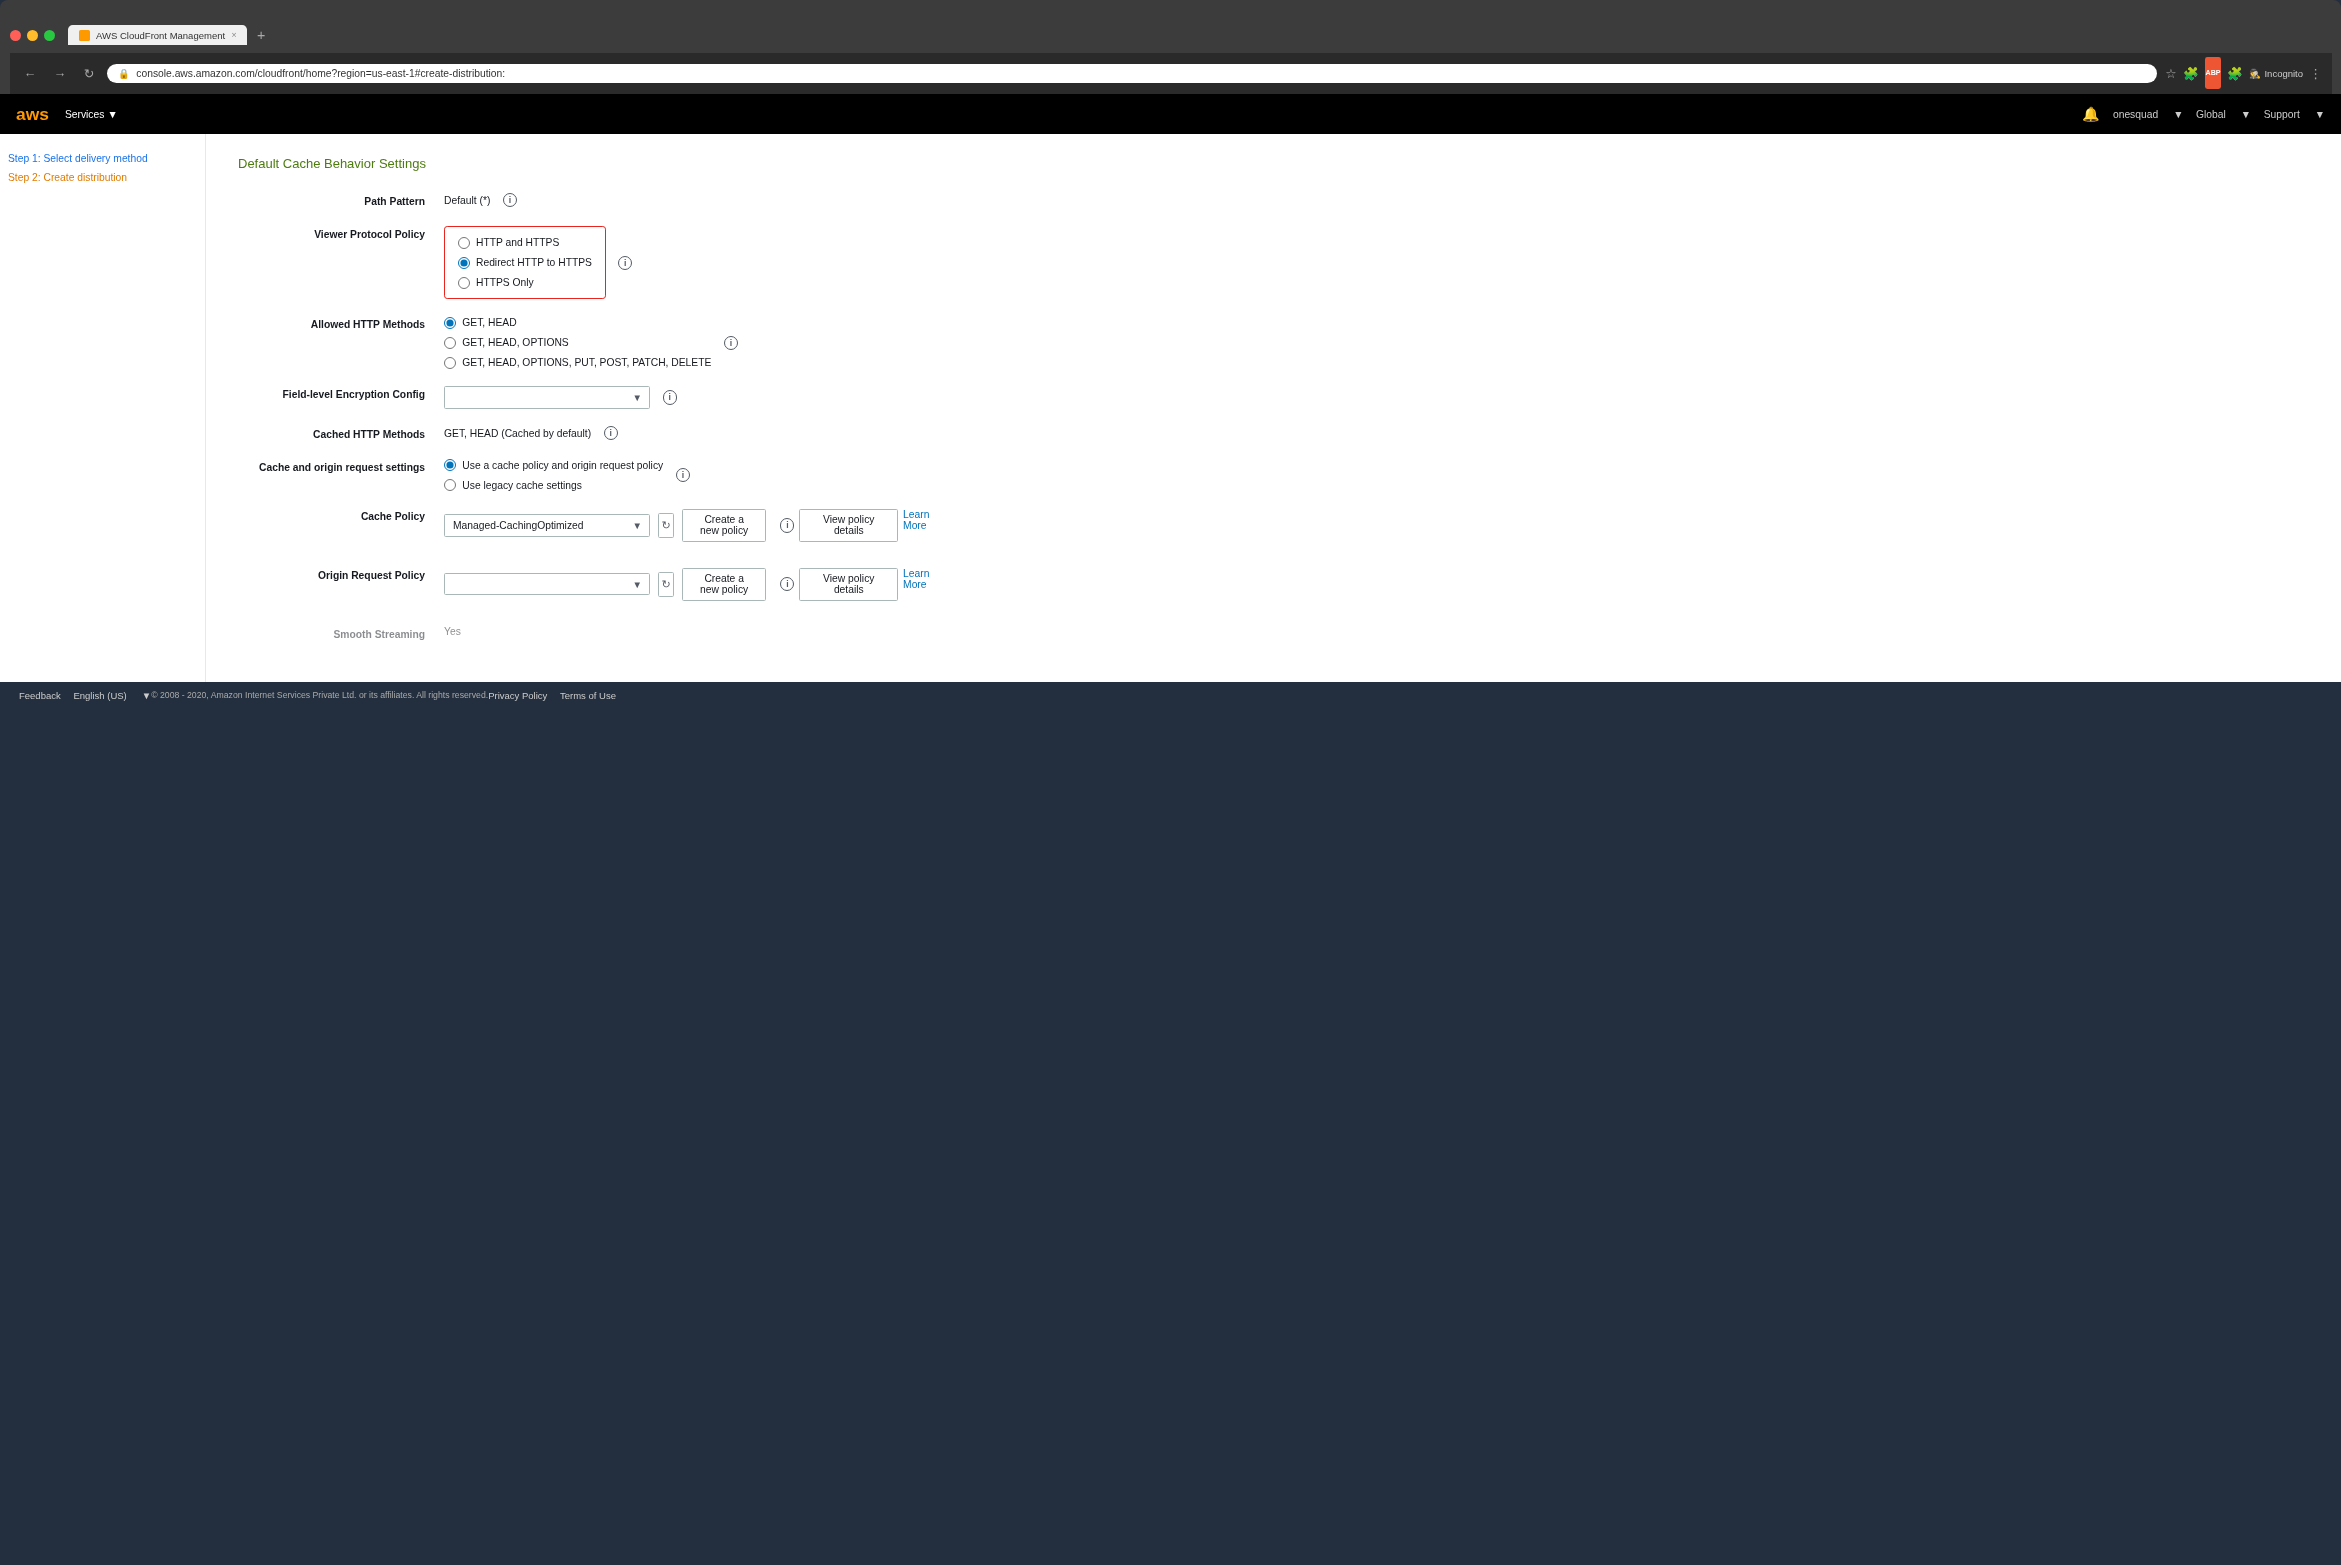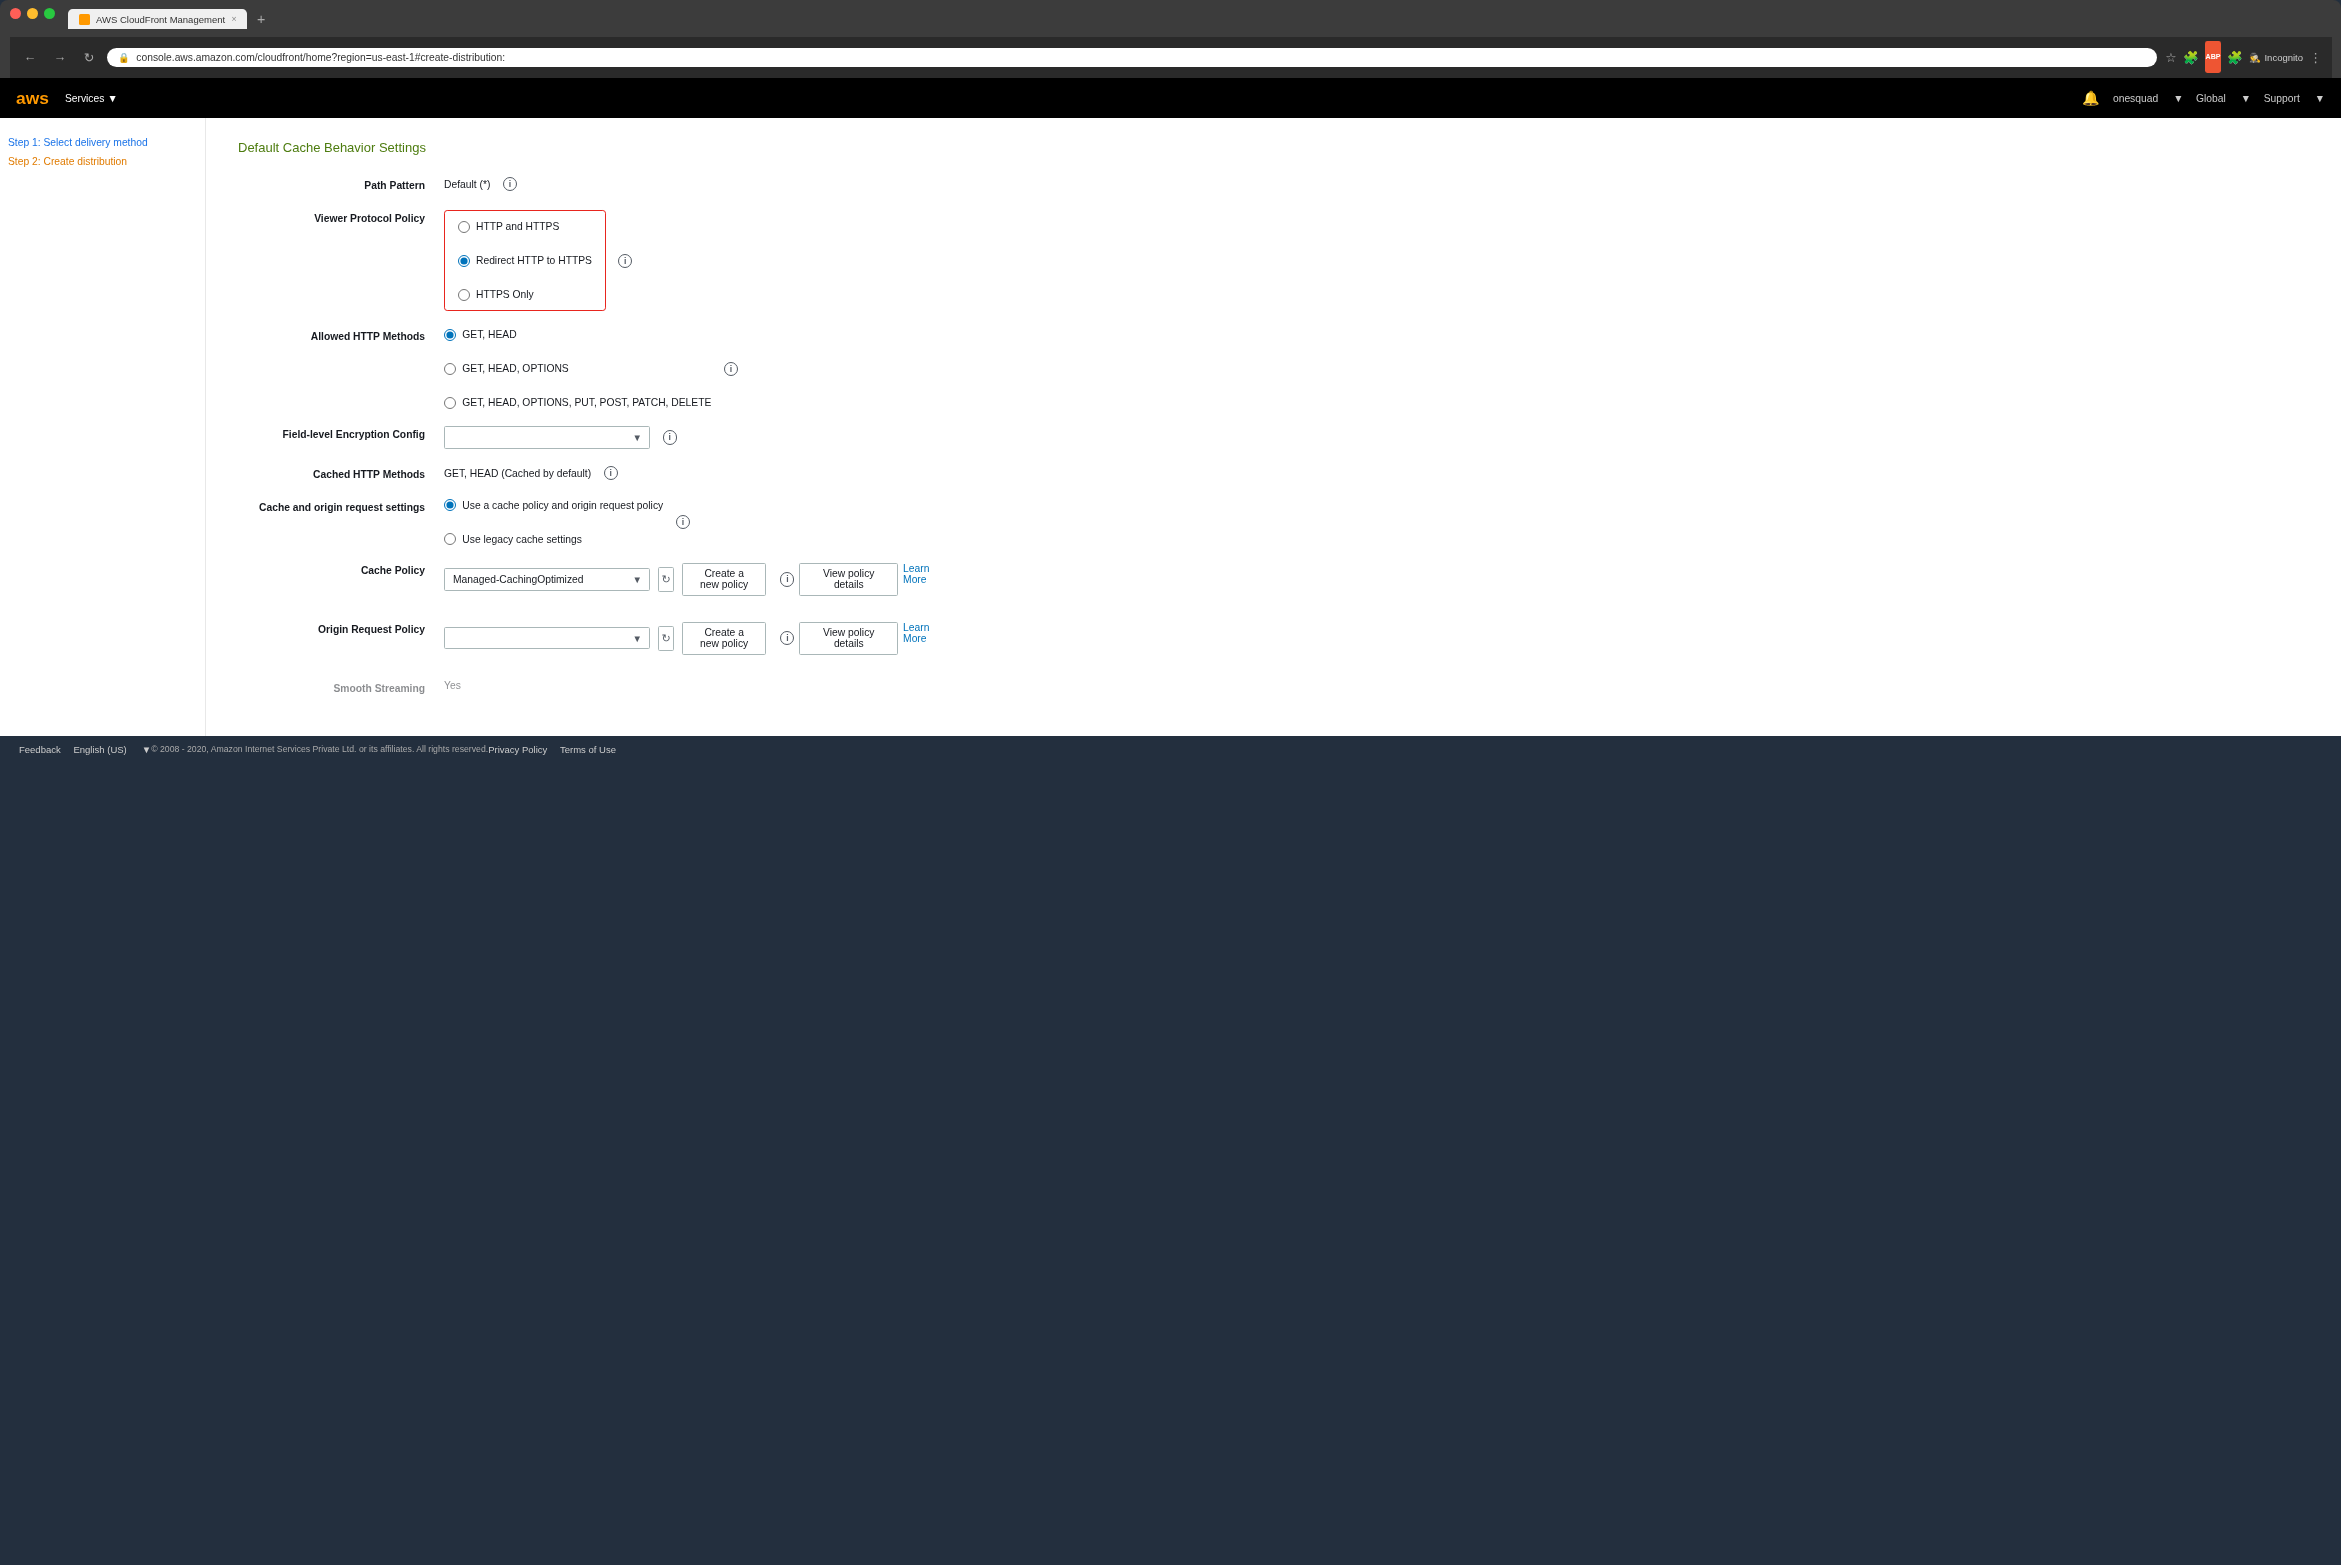--- a/index.html
+++ b/index.html
@@ -1,20 +1,20 @@
 <!DOCTYPE html>
 <html style="font-size:12.7px"><head>
   <meta charset="utf-8">
   <style>
     * { box-sizing: border-box; margin: 0; padding: 0; }
     body { font-family: -apple-system, BlinkMacSystemFont, "Segoe UI", Arial, sans-serif; font-size: 11px; background: #232f3e; }
 
     
     .browser-chrome { background: #3c3c3c; border-radius: 8px 8px 0 0; padding: 8px 9.5px 0; }
-    .browser-titlebar { display: flex; align-items: flex-start; margin-bottom: 6.3px; }
+    .browser-titlebar { display: flex; align-items: center; margin-bottom: 6.3px; margin-top: 16px; }
     .traffic-lights { display: flex; gap: 6.3px; margin-right: 12.7px; }
     .traffic-light { width: 11px; height: 11px; border-radius: 50%; }
     .tl-red { background: #ff5f57; }
     .tl-yellow { background: #ffbd2e; }
     .tl-green { background: #28c840; }
     .tab-bar { display: flex; align-items: center; gap: 3.2px; }
     .tab { background: #525252; color: #ccc; padding: 4.7px 11px; border-radius: 4.7px 4.7px 0 0; font-size: 9.5px; display: flex; align-items: center; gap: 6.3px; min-width: 158px; }
     .tab.active { background: #f0f0f0; color: #333; }
     .tab-favicon { width: 11px; height: 11px; background: #f90; border-radius: 1.6px; display: inline-block; }
     .tab-close { color: #888; font-size: 8.7px; cursor: pointer; margin-left: auto; }
@@ -54,21 +54,21 @@
 
     
     .form-section { max-width: 712px; }
     .form-row { display: flex; align-items: flex-start; margin-bottom: 17.4px; }
     .form-label { width: 206px; min-width: 206px; text-align: right; padding-right: 19px; padding-top: 1.6px; font-size: 10.3px; font-weight: 600; color: #16191f; line-height: 1.4; }
     .form-value { flex: 1; font-size: 10.3px; color: #16191f; display: flex; align-items: center; gap: 6.3px; }
     .form-value.column { flex-direction: row; align-items: flex-start; gap: 4.7px; }
     .info-icon { width: 14.2px; height: 14.2px; border-radius: 50%; border: 1.6px solid #545b64; color: #545b64; display: flex; align-items: center; justify-content: center; font-size: 8.7px; font-weight: bold; cursor: pointer; flex-shrink: 0; margin-left: 6.3px; }
 
     
-    .radio-group { display: flex; flex-direction: column; gap: 22px; }
+    .radio-group { display: flex; flex-direction: column; gap: 8px; }
     .radio-item { display: flex; align-items: center; gap: 6.3px; font-size: 10.3px; cursor: pointer; }
     .radio-item input[type="radio"] { width: 12px; height: 12px; accent-color: #0073bb; cursor: pointer; }
 
     
     .viewer-protocol-box { border: 1.6px solid #e8251e; border-radius: 3.2px; padding: 9.5px 12.7px; display: inline-block; }
 
     
     .select-wrapper { position: relative; display: inline-block; }
     .form-select { appearance: none; -webkit-appearance: none; background: #fff; border: 0.8px solid #aab7b8; border-radius: 1.6px; padding: 4.7px 25px 4.7px 8px; font-size: 10.3px; color: #16191f; min-width: 206px; cursor: pointer; }
     .select-arrow { position: absolute; right: 8px; top: 50%; transform: translateY(-50%); color: #545b64; font-size: 9.5px; pointer-events: none; }

